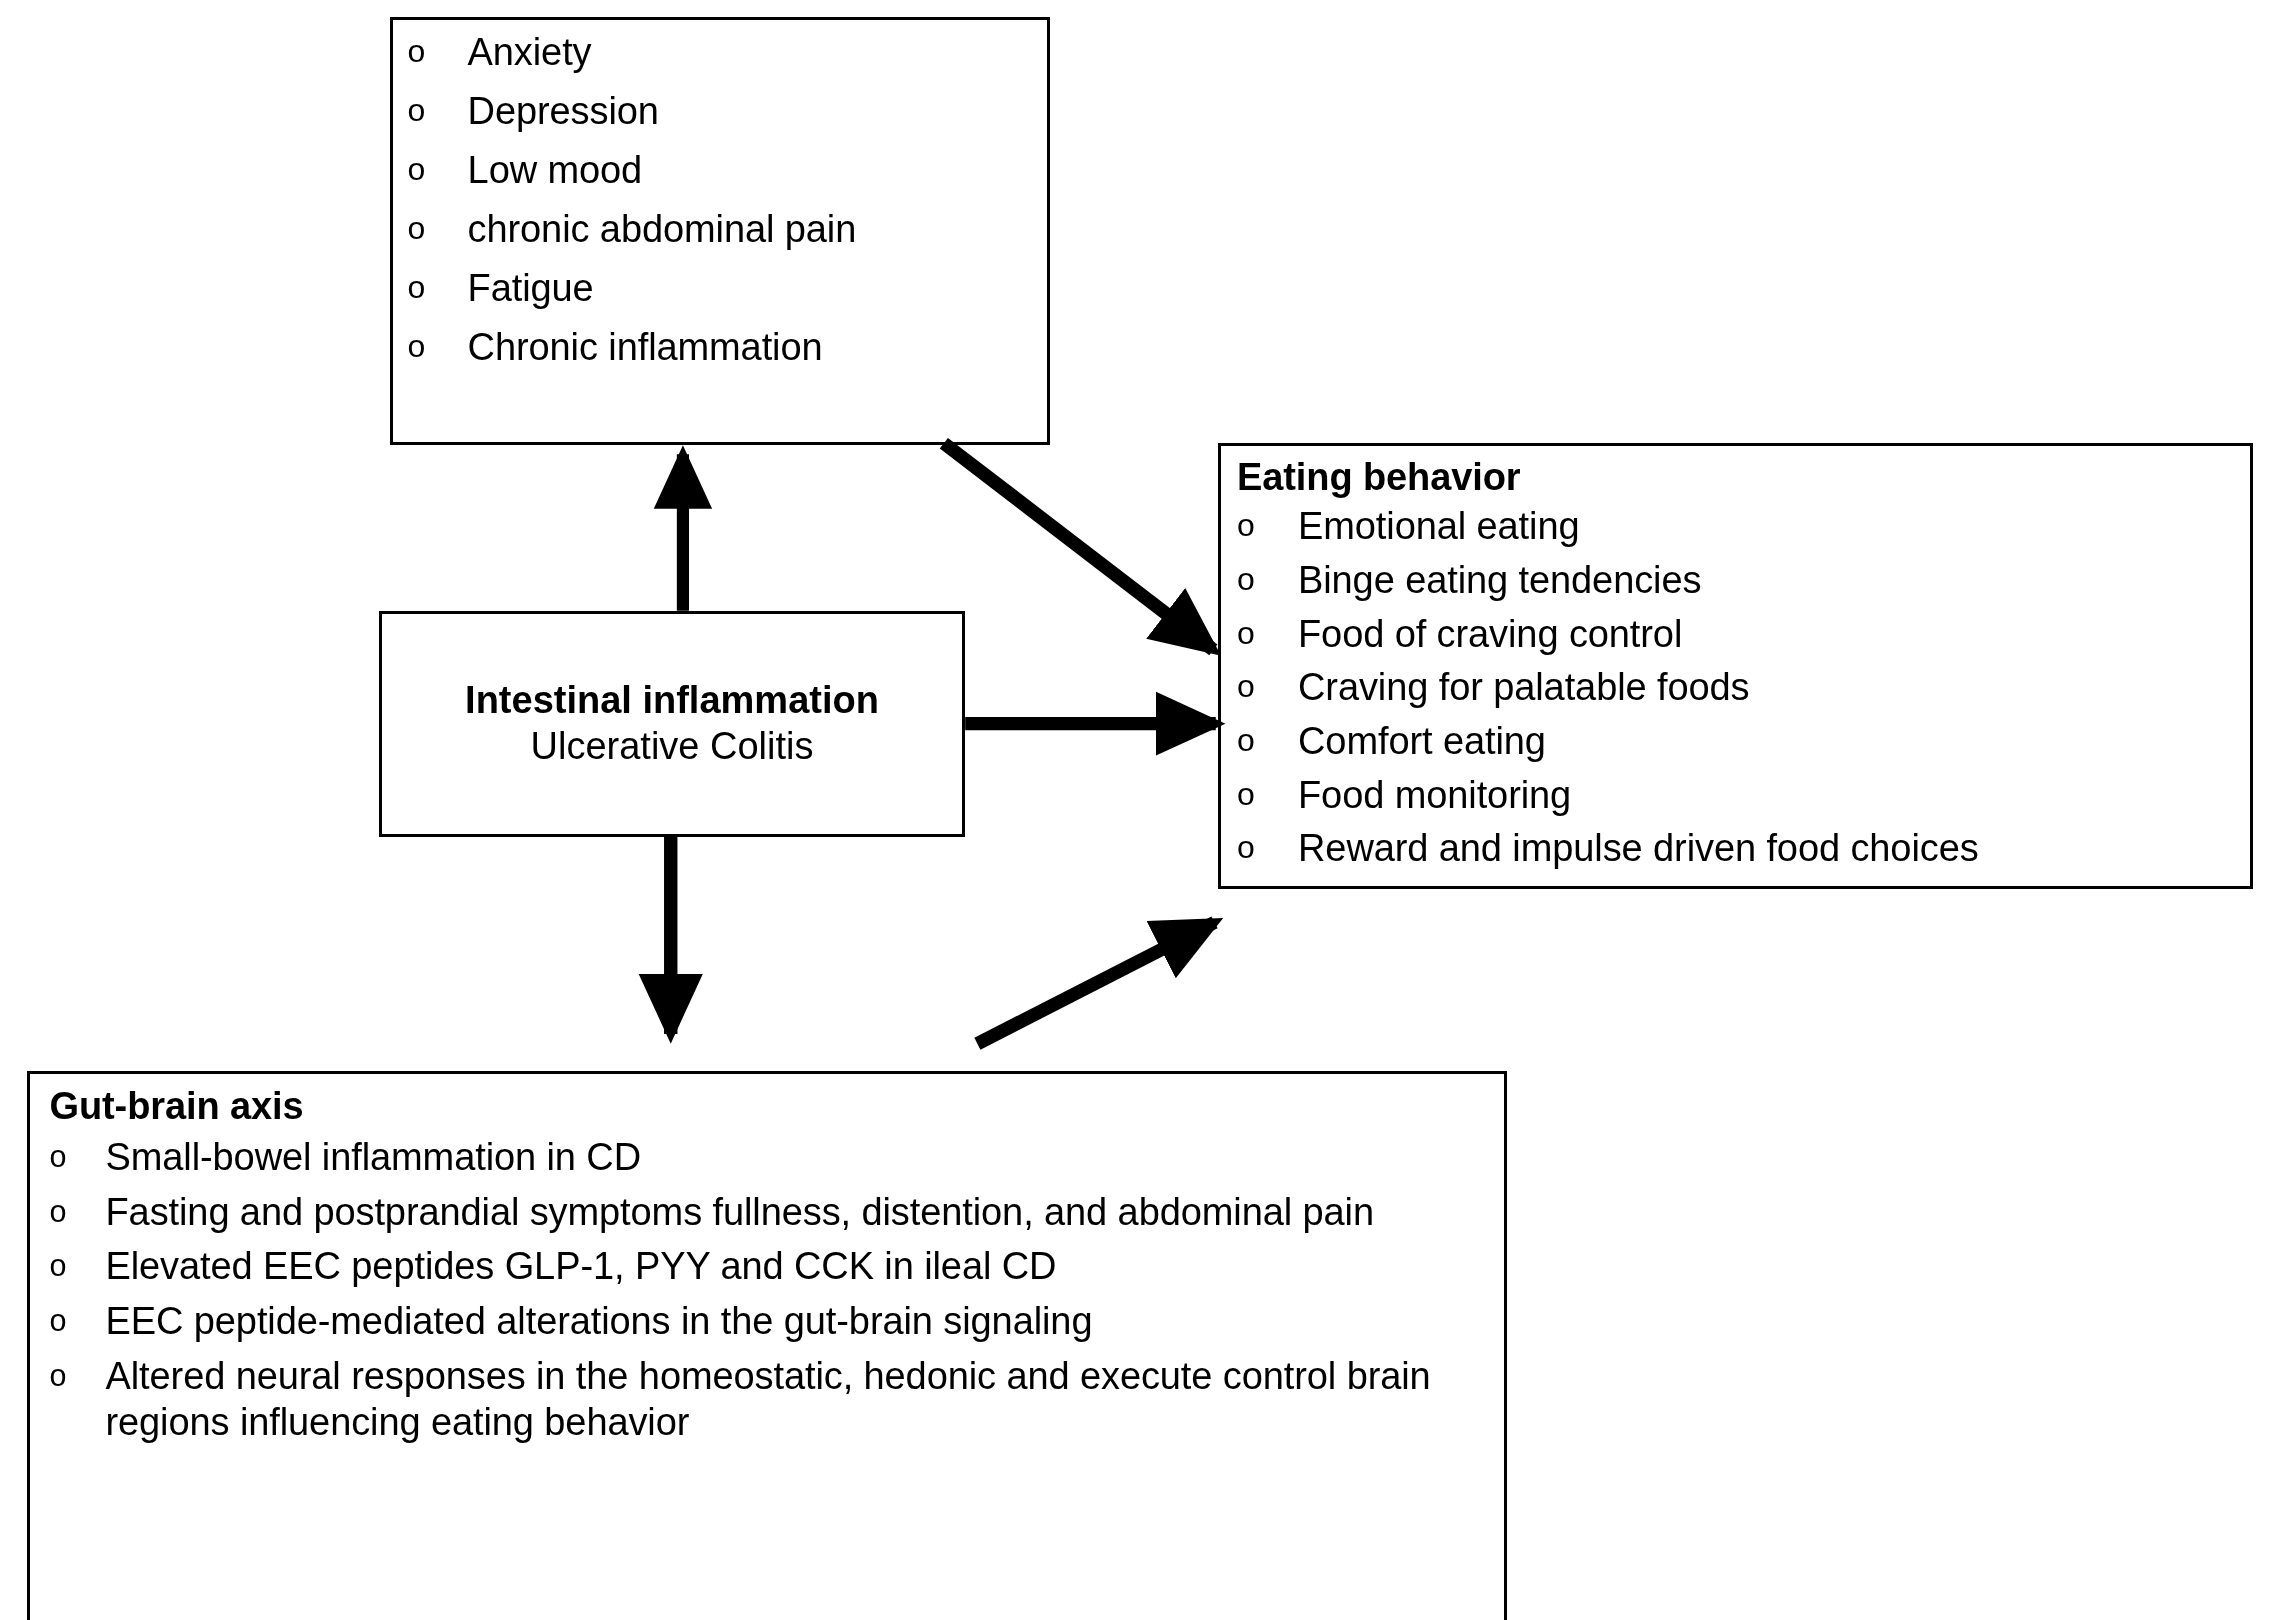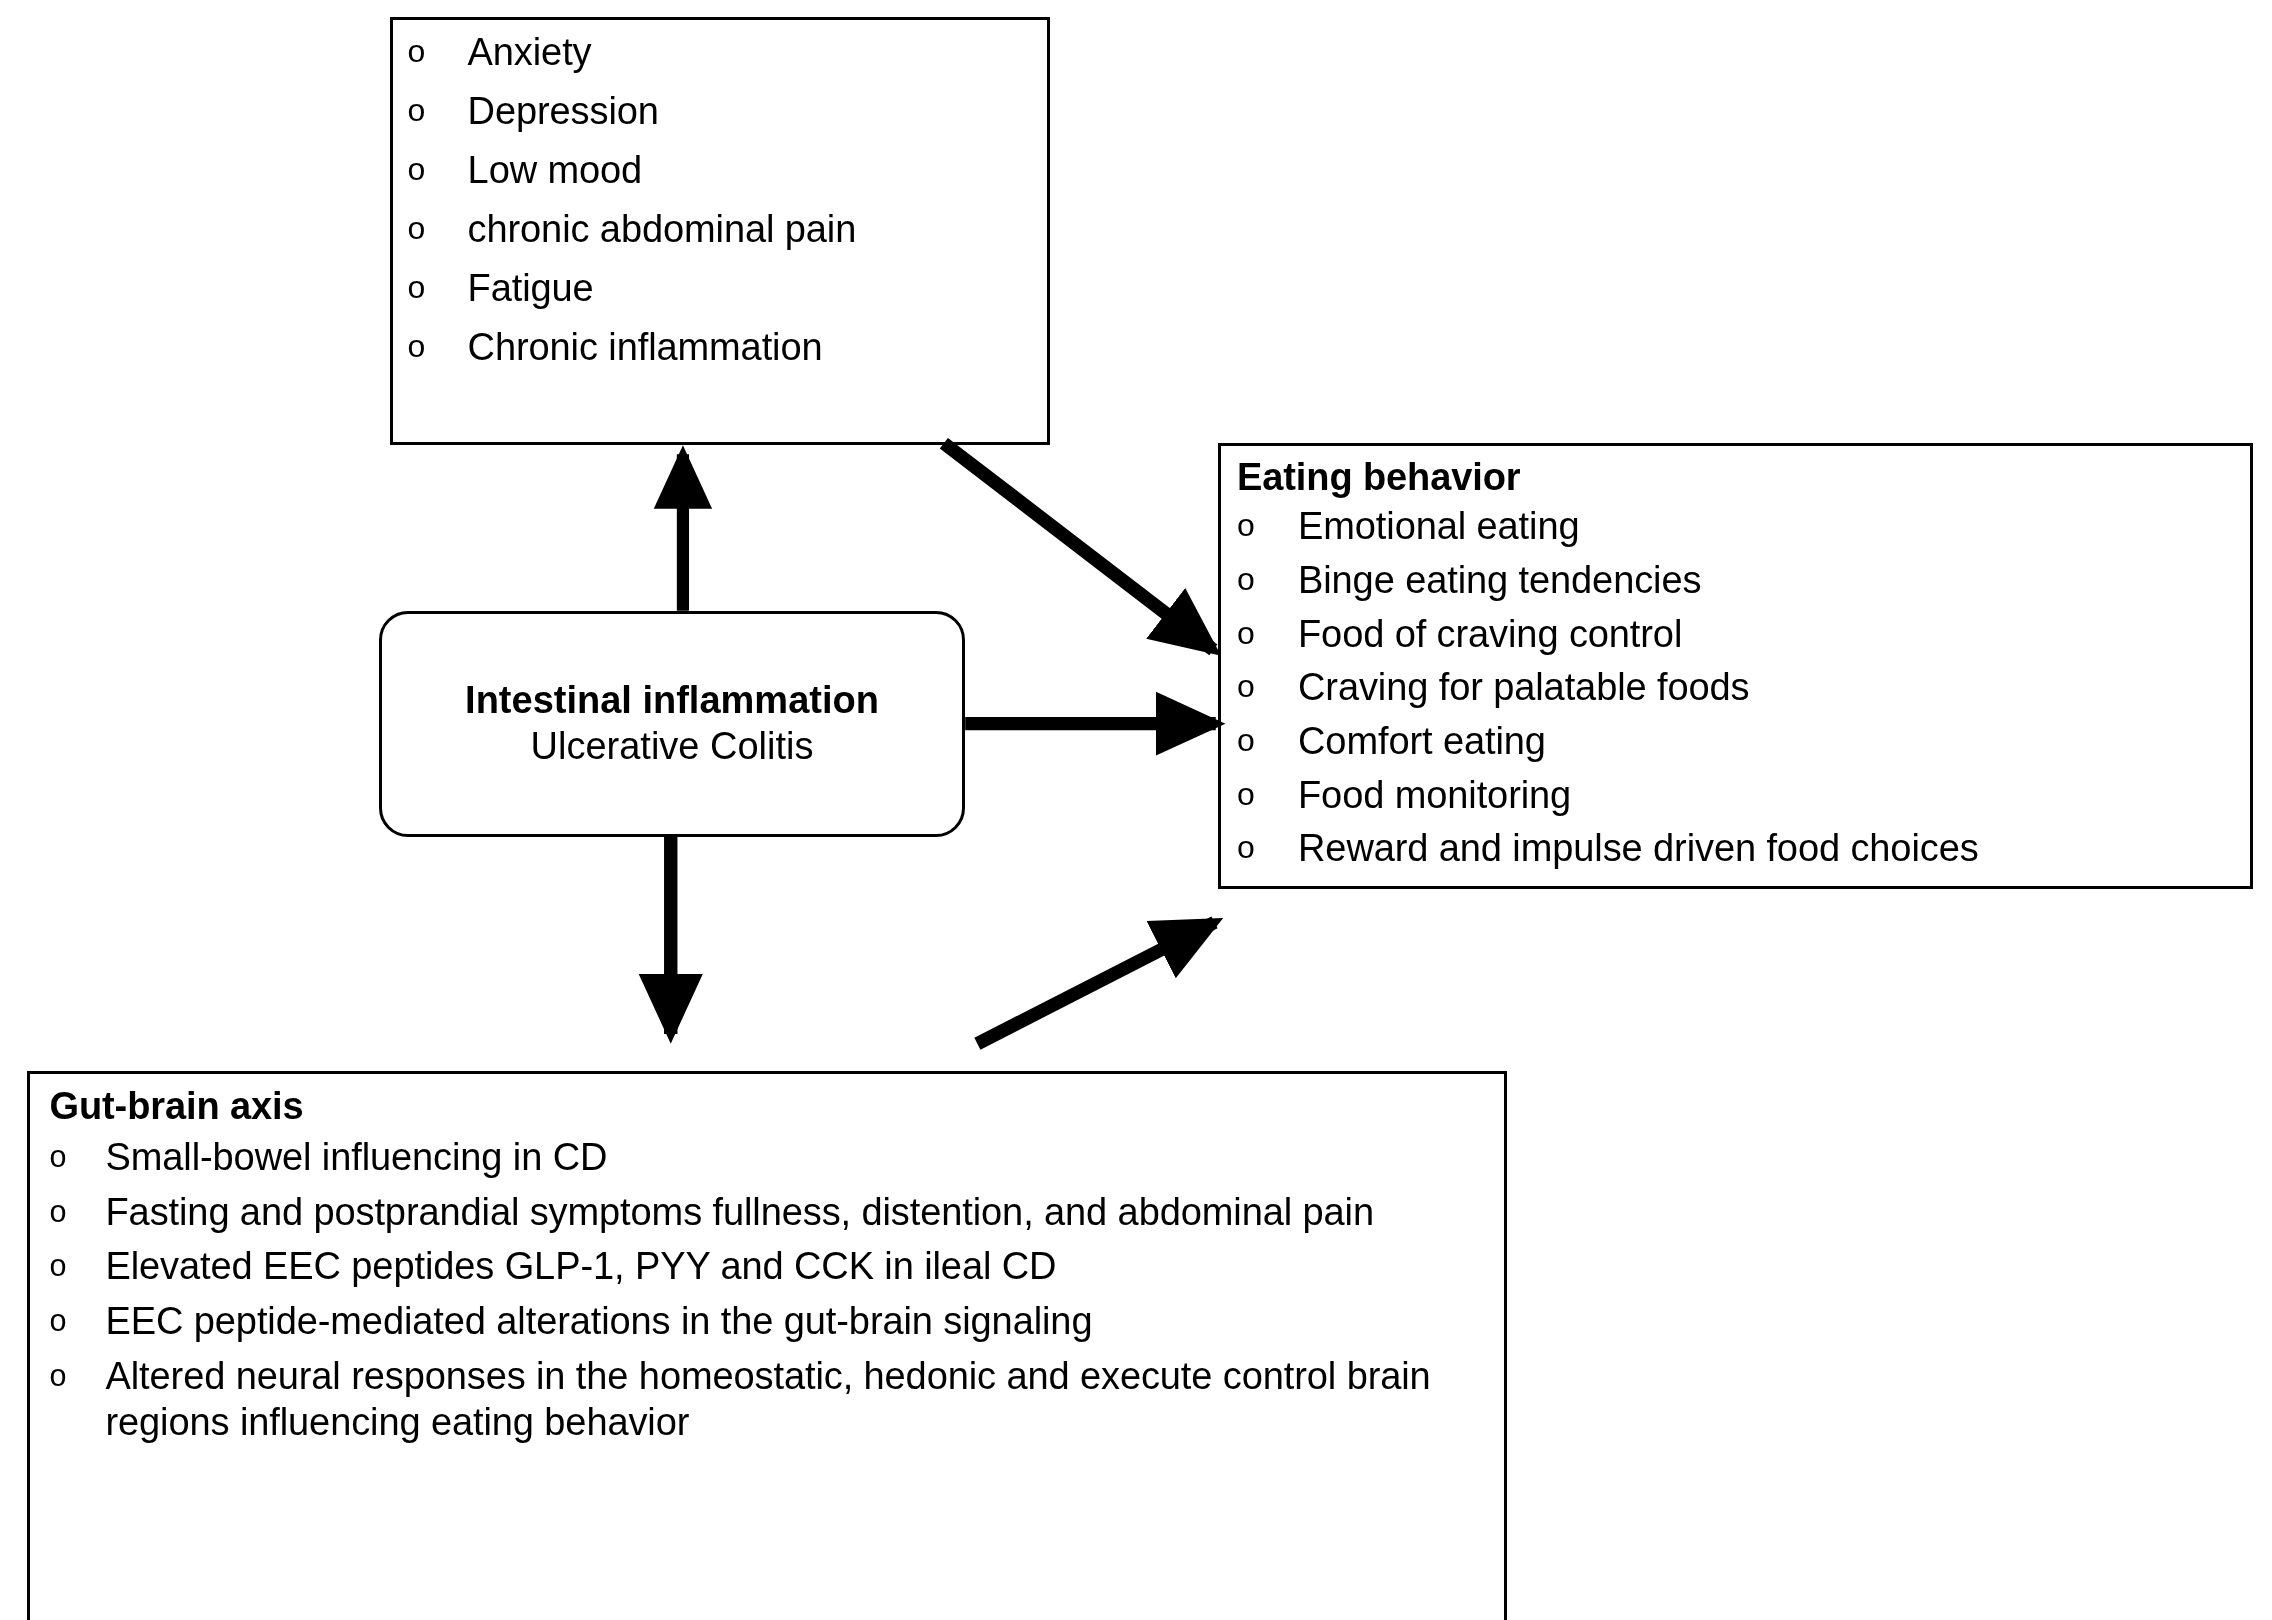--- a/index.html
+++ b/index.html
@@ -78,21 +78,20 @@
   #box-inflammation {
     left: 379px;
     top: 611px;
     width: 586px;
     height: 226px;
     display: flex;
     flex-direction: column;
     align-items: center;
     justify-content: center;
     text-align: center;
-    border-radius: 29px;
   }
   #box-inflammation .line {
     font-size: 38px;
     line-height: 1.2;
     white-space: nowrap;
   }
   #box-inflammation .line.strong {
     font-weight: bold;
   }
 
@@ -237,21 +236,21 @@
         <span class="bullet-text">Reward and impulse driven food choices</span>
       </li>
     </ul>
   </div>
 
   <div class="box" id="box-gutbrain">
     <div class="box-title">Gut-brain axis</div>
     <ul class="bullets">
       <li>
         <span class="bullet-marker">o</span>
-        <span class="bullet-text">Small-bowel influencing in CD</span>
+        <span class="bullet-text">Small-bowel inflammation in CD</span>
       </li>
       <li>
         <span class="bullet-marker">o</span>
         <span class="bullet-text">Fasting and postprandial symptoms fullness, distention, and abdominal pain</span>
       </li>
       <li>
         <span class="bullet-marker">o</span>
         <span class="bullet-text">Elevated EEC peptides GLP-1, PYY and CCK in ileal CD</span>
       </li>
       <li>

